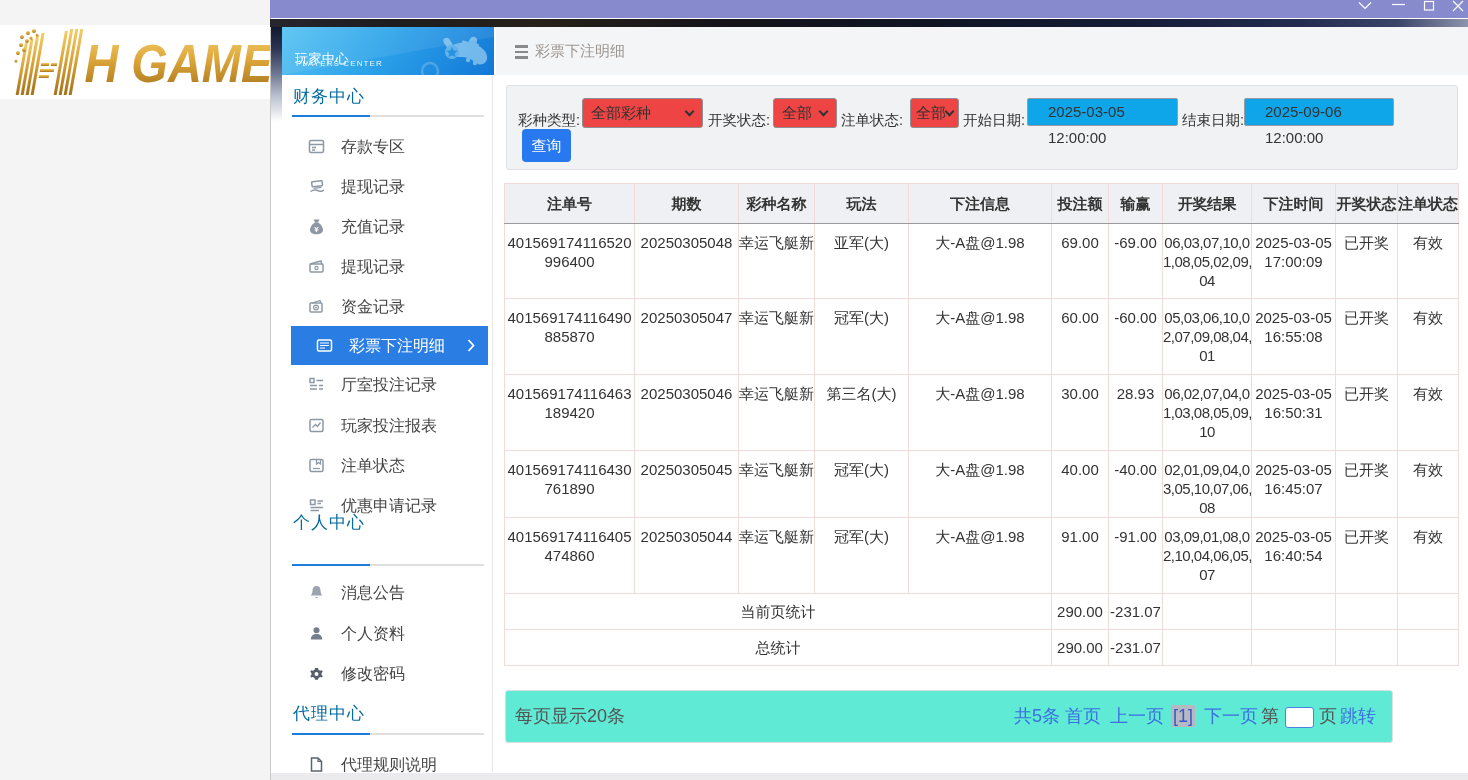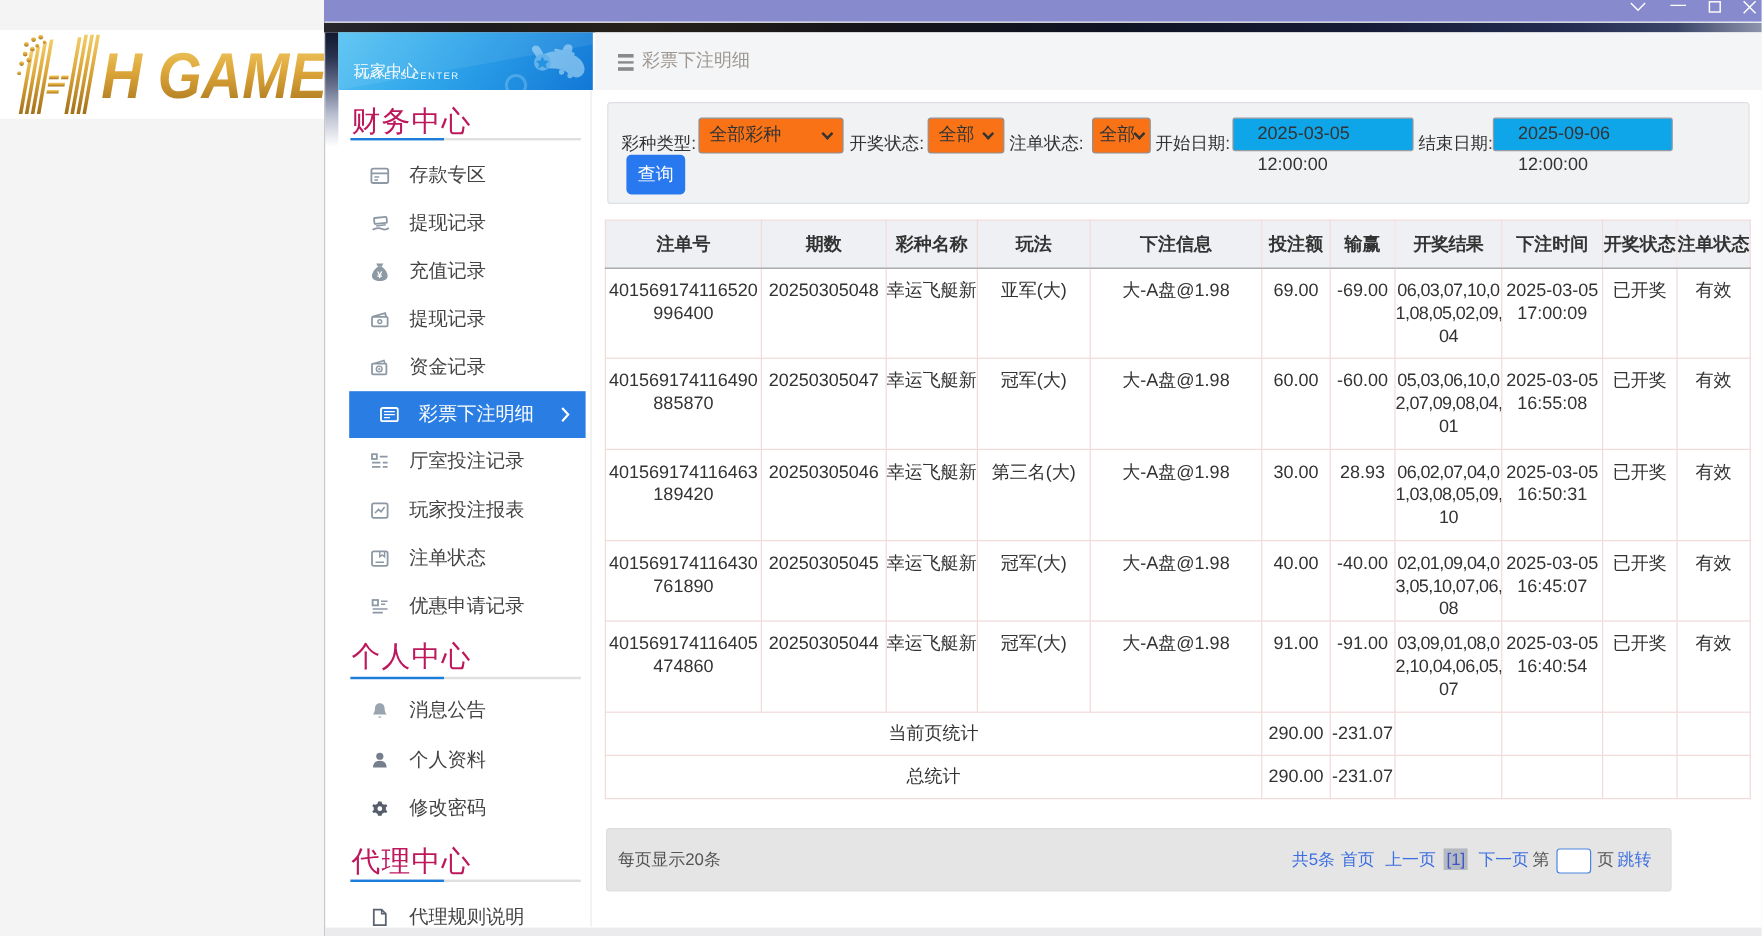--- a/index.html
+++ b/index.html
@@ -10,47 +10,47 @@
 #win{position:absolute;left:270px;top:0;width:1198px;height:780px;background:#fff;border-left:1px solid #c9c9c9}
 #titlebar{position:absolute;left:-1px;top:0;width:1199px;height:18px;background:#878bcd}
 #darkband{position:absolute;left:-1px;top:19px;width:1199px;height:8px;background:linear-gradient(to right,#26262c 0%,#1d1c1f 10%,#262119 22%,#15141a 38%,#0f1424 55%,#161c36 72%,#232c50 86%,#3a4468 94%,#8f95ac 100%)}
 #gutter{position:absolute;left:0;top:27px;width:11px;height:95px;background:linear-gradient(to bottom,#11182f 0%,#2a3350 22%,#6a7390 48%,#b9bfd0 72%,rgba(244,244,246,0) 100%)}
 #botstrip{position:absolute;left:0;top:773px;width:1198px;height:7px;background:#ebebed}
 
 #sbhead{position:absolute;left:11px;top:27px;width:212px;height:48px;background:linear-gradient(125deg,#55c2f2 0%,#2da4ea 45%,#1277d6 100%);overflow:hidden}
 #sbhead .t1{position:absolute;left:13px;top:23px;font-size:13px;color:#fff;letter-spacing:0.5px}
 #sbhead .t2{position:absolute;left:14px;top:32px;font-size:8px;color:#eef8ff;letter-spacing:1.1px}
 #sidebar{position:absolute;left:12px;top:75px;width:210px;height:697px;background:#fff;border-right:1px solid #e9e9e9;font-size:16px;color:#444}
-.sechead{position:absolute;left:10px;font-size:24px;color:#be185d;letter-spacing:1px}
+.sechead{position:absolute;left:10px;font-size:17px;color:#0369a1;letter-spacing:1px}
 .sdiv{position:absolute;left:9px;width:192px;height:2px;background:#dfdfdf}
 .sdiv i{position:absolute;left:0;top:0;width:78px;height:2px;background:#1c7ddb;display:block}
 .item{position:absolute;left:0;width:210px;height:40px;line-height:40px}
 .item .tx{position:absolute;left:58px;top:0}
 .item svg{position:absolute;left:25px;top:11px}
 #active{position:absolute;left:8px;top:251px;width:197px;height:39px;background:#2a7de2;color:#fff;line-height:39px}
 #active .tx{position:absolute;left:58px}
 #active svg{position:absolute;left:25px;top:11px}
 
 #topbar{position:absolute;left:225px;top:27px;width:973px;height:48px;background:#f4f5f7}
 #topbar .bars div{position:absolute;left:19px;width:12.5px;height:2.5px;background:#8a8a8a}
 #topbar .tt{position:absolute;left:39px;top:0;line-height:48px;font-size:15px;color:#9c9690}
 #filter{position:absolute;left:235px;top:85px;width:952px;height:85px;background:#f1f2f4;border:1px solid #dfe0e4;border-radius:3px;font-size:15px;color:#333}
 .flabel{position:absolute;top:20px;height:28px;line-height:28px;font-size:14.5px}
-.fsel{position:absolute;top:12px;height:30px;background:#f97316;border:1px solid #8f8f96;border-radius:3px;line-height:28px;padding-left:8px}
+.fsel{position:absolute;top:12px;height:30px;background:#ef4444;border:1px solid #8f8f96;border-radius:3px;line-height:28px;padding-left:8px}
 .fsel .chev{position:absolute;right:9px;top:9px;width:7px;height:7px;border-right:2px solid #333;border-bottom:2px solid #333;transform:rotate(45deg)}
 .finp{position:absolute;top:12px;height:28px;background:#0ea5e9;border:1px solid #999aa2;border-radius:2px;line-height:26px;padding-left:20px}
 #qbtn{position:absolute;left:15px;top:43px;width:49px;height:33px;background:#2878ef;border-radius:4px;color:#fff;text-align:center;line-height:33px;font-size:15px}
 
 #tbl{position:absolute;left:233px;top:183px;width:954px;border-collapse:collapse;table-layout:fixed;font-size:15px;color:#333}
 #tbl td{border:1px solid #f1dada;text-align:center;vertical-align:top;padding:9px 0 0;line-height:19px;overflow:hidden}
 #tbl tr.h td{background:#eef0f3;font-weight:bold;font-size:15px;vertical-align:middle;padding:0;height:40px;border-bottom:1px solid #9a9a9a}
 #tbl tr.f td{vertical-align:middle;padding:0;height:35px}
 #tbl td:nth-child(8){letter-spacing:-0.5px}
 
-#pager{position:absolute;left:234px;top:690px;width:888px;height:53px;background:#e5e5e5;border:1px solid #dcdee2;border-radius:3px;font-size:14px;color:#555}
+#pager{position:absolute;left:234px;top:690px;width:888px;height:53px;background:#5eead4;border:1px solid #dcdee2;border-radius:3px;font-size:18px;color:#555}
 #pager .lf{position:absolute;left:9px;top:0;line-height:51px}
 #pager .rt{position:absolute;right:16px;top:0;line-height:51px;color:#3c6fe0}
 #pager .rt b{font-weight:normal;color:#555}
 #pager .cur{background:#b5b9c2;color:#3c55c8;padding:1px 2px}
 #pager .jmp{display:inline-block;width:29px;height:21px;background:#fff;border:1px solid #4a84e0;border-radius:3px;vertical-align:middle;margin:0 2px}
 </style>
 </head>
 <body>
 <div id="logoband">
 <svg width="270" height="74" viewBox="0 0 270 74">
@@ -201,21 +201,21 @@
         </svg>
         <span class="tx">注单状态</span>
       </div>
 <div class="item" style="top:411px">
         <svg width="17" height="17" viewBox="0 0 17 17" fill="none" stroke="#8d98a5" stroke-width="1.5">
           <rect x="2.5" y="3" width="4.5" height="4.5"></rect>
           <path d="M9.5 4 H15 M9.5 6.5 H13 M2.5 10.5 H15 M2.5 13.5 H11" stroke-width="1.3"></path>
         </svg>
         <span class="tx">优惠申请记录</span>
       </div>
-<div class="sechead" style="top:456px">个人中心</div>
+<div class="sechead" style="top:436px">个人中心</div>
 <div class="sdiv" style="top:489px">
         <i></i>
       </div>
 <div class="item" style="top:498px">
         <svg width="17" height="17" viewBox="0 0 17 17" fill="#9aa4b0">
           <path d="M8.5 2 C5.8 2 4.5 4 4.5 6.5 C4.5 9 3.5 10.5 2.8 11.5 L14.2 11.5 C13.5 10.5 12.5 9 12.5 6.5 C12.5 4 11.2 2 8.5 2 Z"></path>
           <path d="M7 13 A1.6 1.6 0 0 0 10 13 Z"></path>
         </svg>
         <span class="tx">消息公告</span>
       </div>

